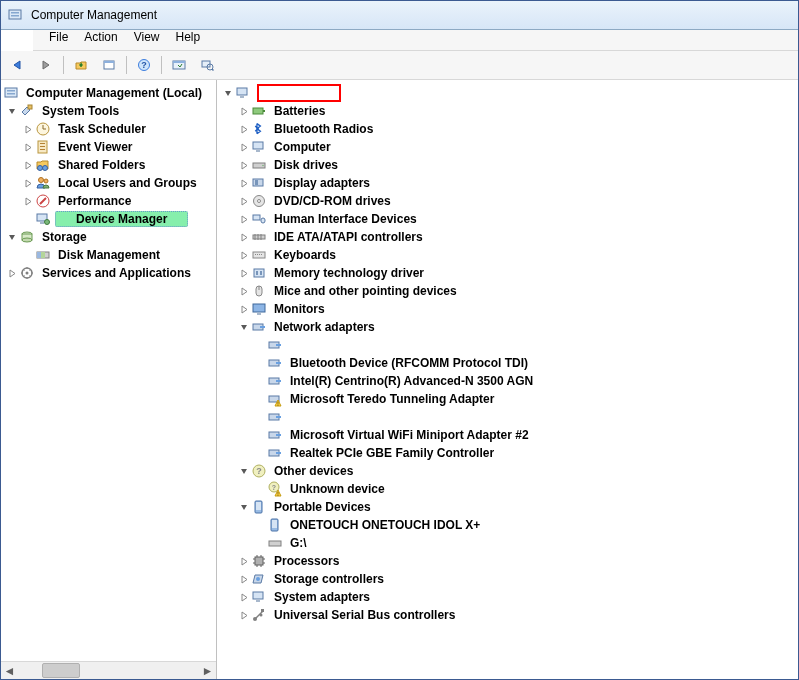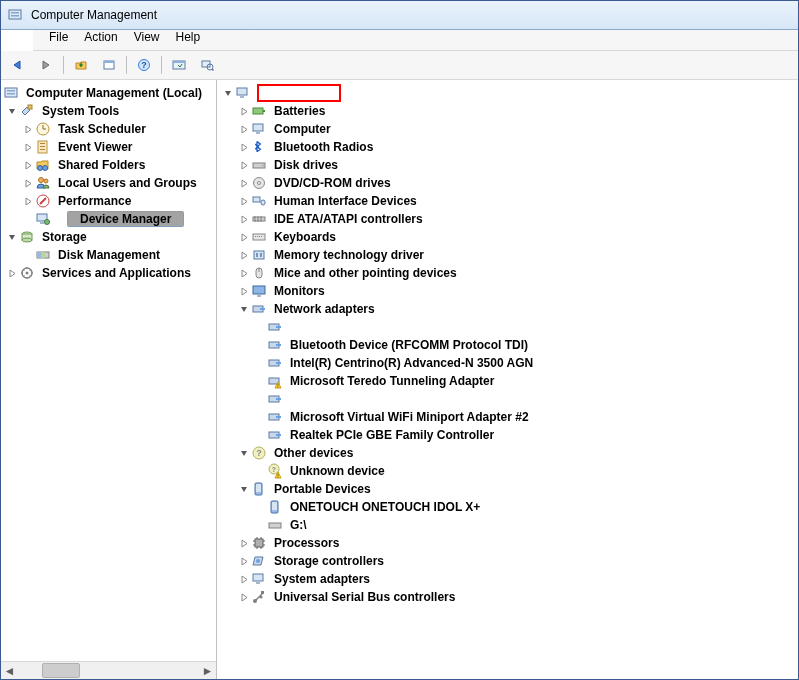--- a/index.html
+++ b/index.html
@@ -14,21 +14,21 @@
 .tool-sep { width:1px; height:18px; background:#c0c0c0; margin:0 2px; }
 .body { flex:1; display:flex; overflow:hidden; }
 .left-panel { width:215px; border-right:1px solid #c0c0c0; overflow:auto; padding-top:4px; position:relative; }
 .right-panel { flex:1; overflow:auto; padding-top:4px; position:relative; }
 .tree-row { display:flex; align-items:center; height:18px; white-space:nowrap; padding-right:6px;font-weight:bold; }
 .expander { width:14px; height:14px; display:flex; align-items:center; justify-content:center; margin-right:0px; flex-shrink:0; }
 .expander svg { width:9px; height:9px; }
 .indent { display:inline-block; flex-shrink:0; }
 .node-icon { width:16px; height:16px; margin-right:4px; flex-shrink:0; display:flex; align-items:center; justify-content:center; }
 .node-label { padding:1px 3px; border-radius:2px; }
-.selected .node-label { background:#a3a3a3; border:1px dotted #6a98cc; padding:0 12px;margin-left:12px; }
+.selected .node-label { background:#86efac; border:1px dotted #6a98cc; padding:0 20px; }
 .redbox { border:2px solid #f00; width:80px; height:14px; margin-left:2px; }
 .scrollbar-bottom { position:absolute; bottom:0; left:0; right:0; height:17px; background:#f0f0f0; border-top:1px solid #d8d8d8; display:flex; align-items:center; }
 .sb-btn { width:17px; height:15px; display:flex; align-items:center; justify-content:center; color:#606060; }
 .sb-thumb { width:36px; height:13px; background:#cdcdcd; border:1px solid #b0b0b0; border-radius:2px; margin-left:24px; }
 </style>
 </head>
 <body>
 
 <div class="window">
   <div class="titlebar">
@@ -308,54 +308,69 @@
         </div>
       <div class="tree-row">
           <span class="indent" style="width:20px"></span>
           <span class="expander">
             <svg>
               <path d="M2 1 L7 4.5 L2 8 Z" fill="none" stroke="#888"></path>
             </svg>
           </span>
           <span class="node-icon">
             <svg width="16" height="16">
+              <path d="M6 3 L10 6 L6 9 L10 12 L6 15 M6 3 L6 15 M4 6 L8 10 M4 12 L8 8" stroke="#1e5fc4" stroke-width="1.6" fill="none" transform="scale(0.85) translate(1,0)"></path>
+            </svg>
+          </span>
+          <span class="node-label">Bluetooth Radios</span>
+        </div>
+      <div class="tree-row">
+          <span class="indent" style="width:20px"></span>
+          <span class="expander">
+            <svg>
+              <path d="M2 1 L7 4.5 L2 8 Z" fill="none" stroke="#888"></path>
+            </svg>
+          </span>
+          <span class="node-icon">
+            <svg width="16" height="16">
               <rect x="2" y="3" width="10" height="7" fill="#d6e4f4" stroke="#5a7aa5"></rect>
               <rect x="5" y="11" width="4" height="2" fill="#a8b8cc"></rect>
             </svg>
           </span>
           <span class="node-label">Computer</span>
         </div>
       <div class="tree-row">
           <span class="indent" style="width:20px"></span>
           <span class="expander">
             <svg>
               <path d="M2 1 L7 4.5 L2 8 Z" fill="none" stroke="#888"></path>
             </svg>
           </span>
           <span class="node-icon">
             <svg width="16" height="16">
-              <path d="M6 3 L10 6 L6 9 L10 12 L6 15 M6 3 L6 15 M4 6 L8 10 M4 12 L8 8" stroke="#1e5fc4" stroke-width="1.6" fill="none" transform="scale(0.85) translate(1,0)"></path>
-            </svg>
-          </span>
-          <span class="node-label">Bluetooth Radios</span>
-        </div>
-      <div class="tree-row">
-          <span class="indent" style="width:20px"></span>
-          <span class="expander">
-            <svg>
-              <path d="M2 1 L7 4.5 L2 8 Z" fill="none" stroke="#888"></path>
-            </svg>
-          </span>
-          <span class="node-icon">
-            <svg width="16" height="16">
               <rect x="2" y="6" width="12" height="5" fill="#d0d0d0" stroke="#808080"></rect>
               <circle cx="12" cy="8.5" r="0.8" fill="#7bb57b"></circle>
             </svg>
           </span>
           <span class="node-label">Disk drives</span>
+        </div>
+      <div class="tree-row">
+          <span class="indent" style="width:20px"></span>
+          <span class="expander">
+            <svg>
+              <path d="M2 1 L7 4.5 L2 8 Z" fill="none" stroke="#888"></path>
+            </svg>
+          </span>
+          <span class="node-icon">
+            <svg width="16" height="16">
+              <rect x="2" y="4" width="10" height="7" fill="#c8d7ea" stroke="#5a7aa5"></rect>
+              <rect x="4" y="5" width="3" height="5" fill="#7895ba"></rect>
+            </svg>
+          </span>
+          <span class="node-label">Display adapters</span>
         </div>
       <div class="tree-row">
           <span class="indent" style="width:20px"></span>
           <span class="expander">
             <svg>
               <path d="M2 1 L7 4.5 L2 8 Z" fill="none" stroke="#888"></path>
             </svg>
           </span>
           <span class="node-icon">
             <svg width="16" height="16">

